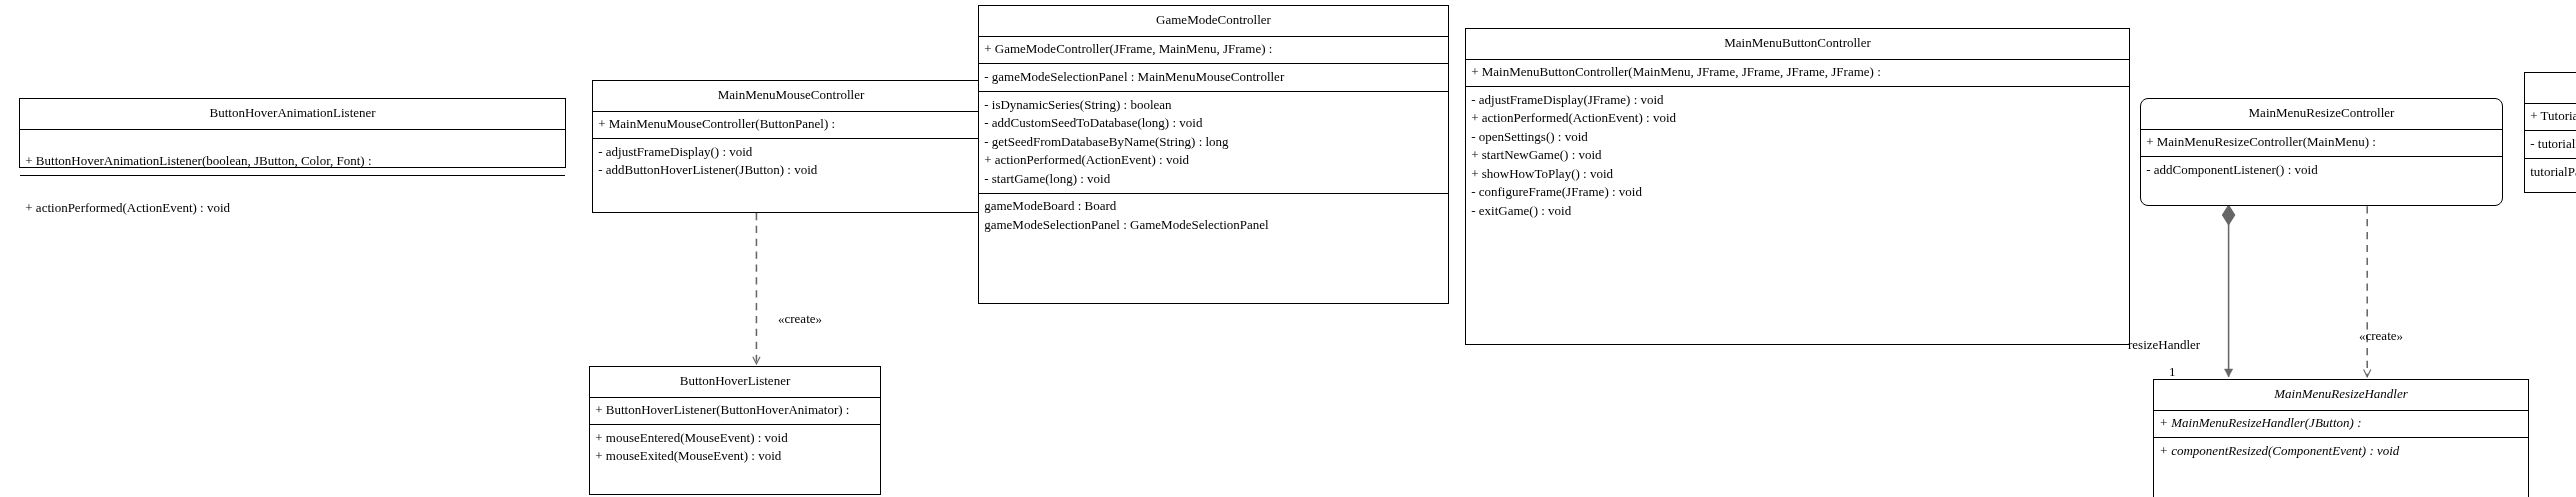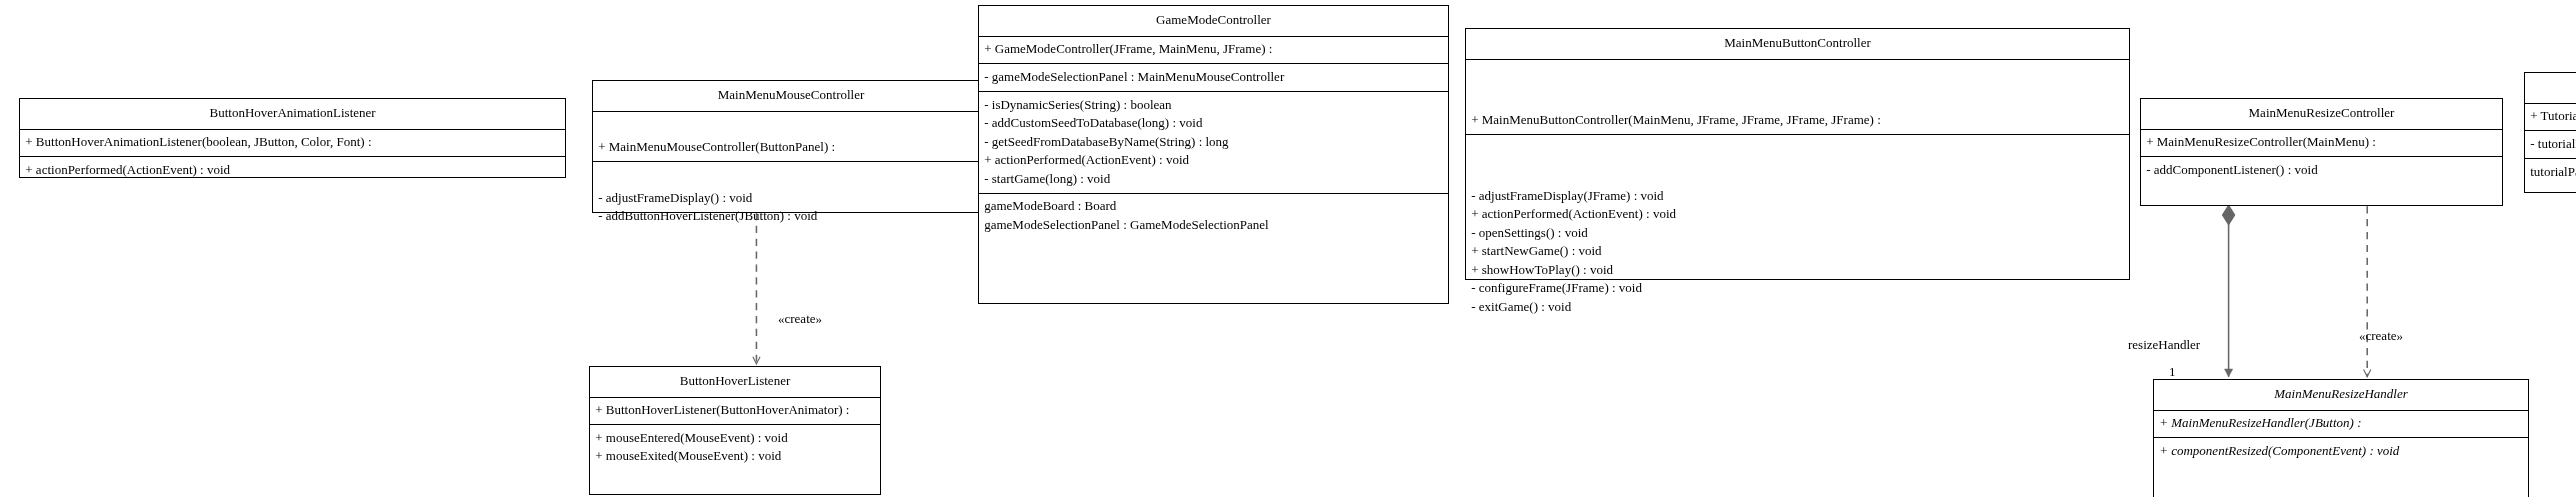--- a/index.html
+++ b/index.html
@@ -69,30 +69,30 @@
     </defs>
     <g id="edges-group">
         <line x1="1468" y1="413" x2="1468" y2="706" stroke="#666666" stroke-width="3" stroke-dasharray="14 11" marker-end="url(#open-arrow)"></line>
         <line x1="4325" y1="400" x2="4325" y2="731" stroke="#666666" stroke-width="3" marker-end="url(#solid-arrow)"></line>
         <polygon points="4325,398 4337,417 4325,436 4313,417" fill="#666666" stroke="#666666" stroke-width="2"></polygon>
         <line x1="4594" y1="375" x2="4594" y2="731" stroke="#666666" stroke-width="3" stroke-dasharray="14 11" marker-end="url(#open-arrow)"></line>
       </g>
   </svg>
 
   <div id="classes-layer">
-      <div class="uml-class" style="left: 4.1px; top: 98px; width: 547px; height: 80px;">
+      <div class="uml-class" style="left: 4.1px; top: 98px; width: 547px; height: 70px; gap: 19px;">
         <div class="compartment class-title">ButtonHoverAnimationListener</div>
         <div class="compartment">
           <div class="member-line">+ ButtonHoverAnimationListener(boolean, JButton, Color, Font) :</div>
         </div>
         <div class="compartment">
           <div class="member-line">+ actionPerformed(ActionEvent) : void</div>
         </div>
       </div>
-      <div class="uml-class" style="left: 577px; top: 80px; width: 398px; height: 133px; gap: 23px;">
+      <div class="uml-class" style="left: 577px; top: 80px; width: 398px; height: 133px;">
         <div class="compartment class-title">MainMenuMouseController</div>
         <div class="compartment">
           <div class="member-line">+ MainMenuMouseController(ButtonPanel) :</div>
         </div>
         <div class="compartment">
           <div class="member-line">- adjustFrameDisplay() : void</div>
           <div class="member-line">- addButtonHoverListener(JButton) : void</div>
         </div>
       </div>
       <div class="uml-class" style="left: 963px; top: 5.2px; width: 471px; height: 299px;">
@@ -108,36 +108,36 @@
           <div class="member-line">- addCustomSeedToDatabase(long) : void</div>
           <div class="member-line">- getSeedFromDatabaseByName(String) : long</div>
           <div class="member-line">+ actionPerformed(ActionEvent) : void</div>
           <div class="member-line">- startGame(long) : void</div>
         </div>
         <div class="compartment">
           <div class="member-line">gameModeBoard : Board</div>
           <div class="member-line">gameModeSelectionPanel : GameModeSelectionPanel</div>
         </div>
       </div>
-      <div class="uml-class" style="left: 1450px; top: 28px; width: 665px; height: 252px; gap: 48px;">
+      <div class="uml-class" style="left: 1450px; top: 28px; width: 665px; height: 317px;">
         <div class="compartment class-title">MainMenuButtonController</div>
         <div class="compartment">
           <div class="member-line">+ MainMenuButtonController(MainMenu, JFrame, JFrame, JFrame, JFrame) :</div>
         </div>
         <div class="compartment">
           <div class="member-line">- adjustFrameDisplay(JFrame) : void</div>
           <div class="member-line">+ actionPerformed(ActionEvent) : void</div>
           <div class="member-line">- openSettings() : void</div>
           <div class="member-line">+ startNewGame() : void</div>
           <div class="member-line">+ showHowToPlay() : void</div>
           <div class="member-line">- configureFrame(JFrame) : void</div>
           <div class="member-line">- exitGame() : void</div>
         </div>
       </div>
-      <div class="uml-class" style="left: 2125px; top: 98px; width: 363px; height: 108px;">
+      <div class="uml-class" style="left: 2125px; top: 98px; width: 363px; height: 108px; border-radius: 8px;">
         <div class="compartment class-title">MainMenuResizeController</div>
         <div class="compartment">
           <div class="member-line">+ MainMenuResizeController(MainMenu) :</div>
         </div>
         <div class="compartment">
           <div class="member-line">- addComponentListener() : void</div>
         </div>
       </div>
       <div class="uml-class" style="left: 2509px; top: 72px; width: 353px; height: 121px;">
         <div class="compartment class-title">TutorialController</div>

